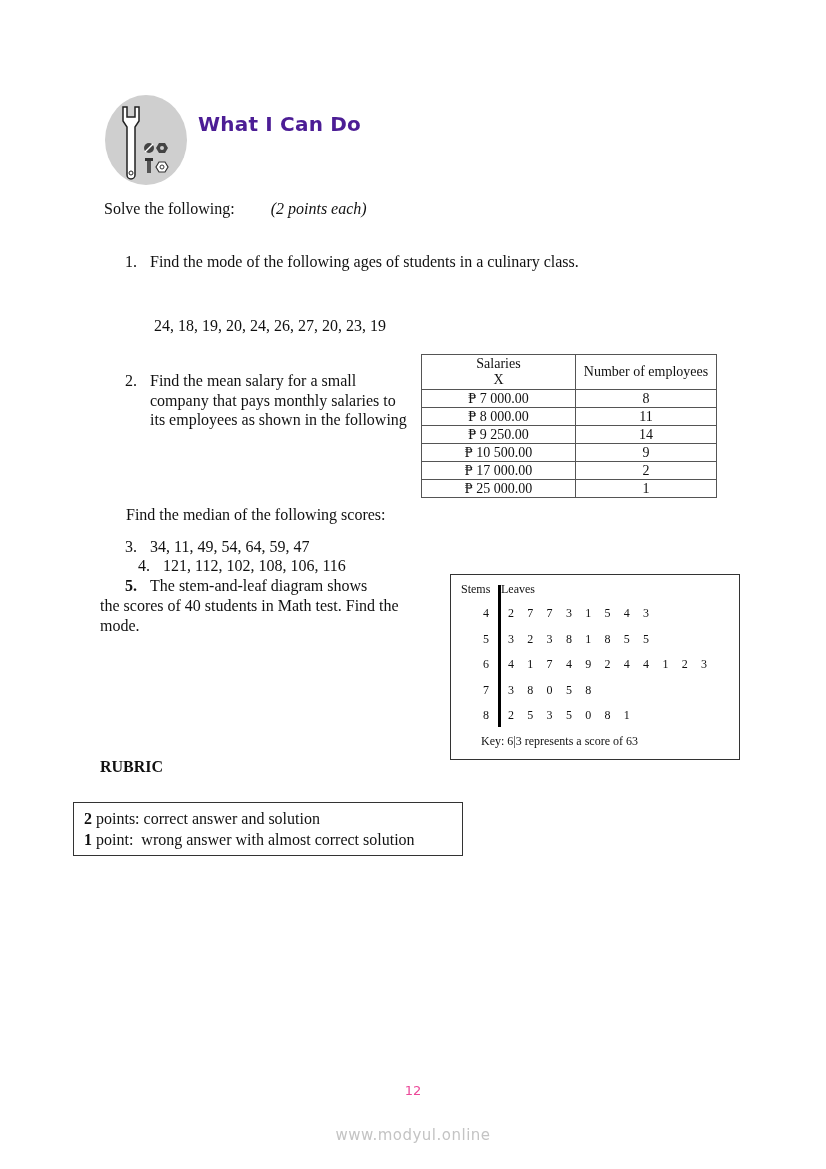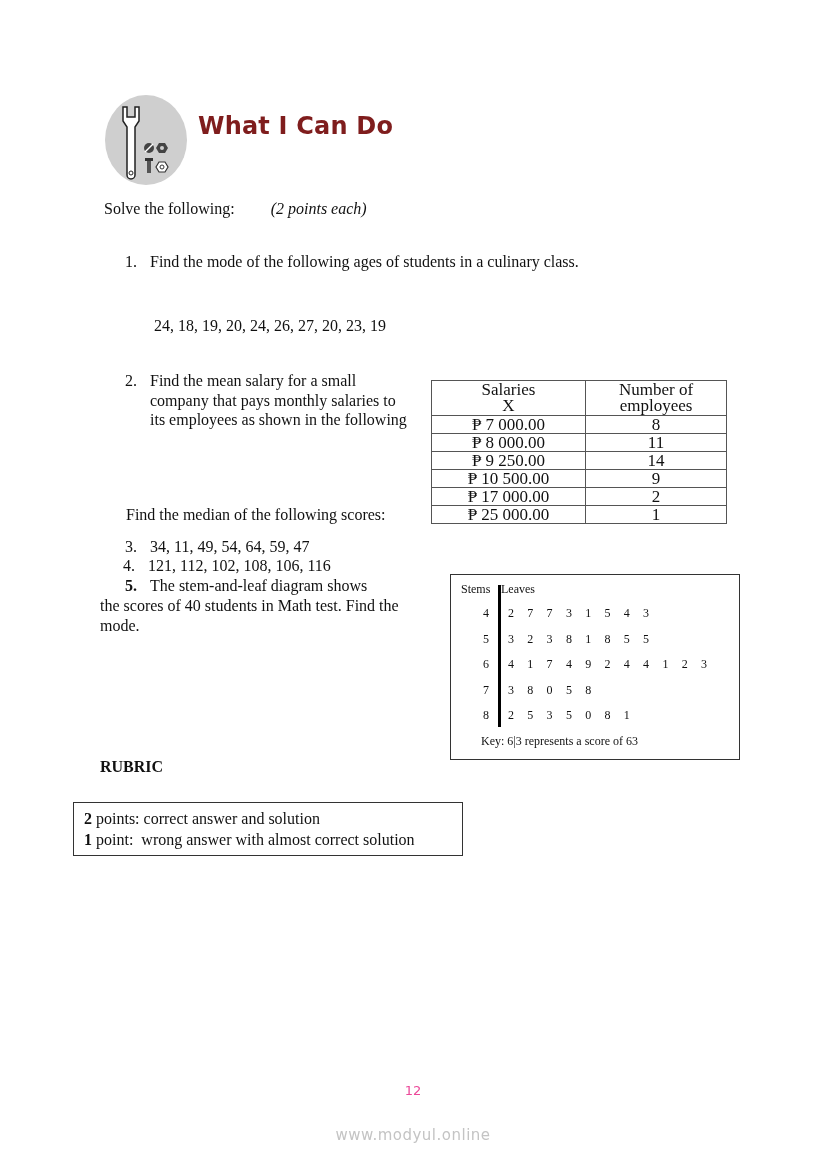--- a/index.html
+++ b/index.html
@@ -1,37 +1,37 @@
 <!DOCTYPE html>
 <html><head>
 <meta charset="utf-8">
 <style>
   html, body { margin: 0; padding: 0; background: #ffffff; }
   body { width: 826px; height: 1169px; position: relative; overflow: hidden;
          font-family: "Liberation Serif", serif; color: #111; }
   .abs { position: absolute; }
   .header-icon { left: 105px; top: 95px; width: 82px; height: 90px; border-radius: 50%; background: #cfcfcf; }
-  .header-title { left: 198px; top: 112px; font-family: "DejaVu Sans", sans-serif; font-weight: bold; font-size: 24px; color: #7f1d1d; letter-spacing: 0.2px; }
+  .header-title { left: 198px; top: 112px; font-family: "DejaVu Sans", sans-serif; font-weight: bold; font-size: 20px; color: #4c1d95; letter-spacing: 0.2px; }
   .intro { left: 104px; top: 200px; font-size: 16px; }
   .intro em { font-style: italic; margin-left: 32px; }
   .q { font-size: 16px; line-height: 19.5px; }
   .q1 { left: 125px; top: 252px; }
   .q1 .num { display: inline-block; width: 25px; }
   .q1 .vals { padding-left: 29px; margin-top: 44px; }
   .q2 { left: 125px; top: 371px; width: 300px; }
   .q2 .num { position: absolute; left: 0; top: 0; }
   .q2 .txt { padding-left: 25px; }
-  table.sal { position: absolute; left: 431px; top: 354px; border-collapse: collapse; font-size: 17px; margin-top: 26px; }
+  table.sal { position: absolute; left: 421px; top: 354px; border-collapse: collapse; font-size: 14px; }
   table.sal td, table.sal th { border: 1px solid #555; text-align: center; font-weight: normal; padding: 0; height: 17px; line-height: 17px; }
   table.sal th { height: 34px; line-height: 16px; }
   table.sal .c1 { width: 153px; }
   table.sal .c2 { width: 140px; }
   .median { left: 126px; top: 506px; font-size: 16px; }
   .q3 { left: 125px; top: 537px; }
-  .q4 { left: 123px; top: 556px; }
+  .q4 { left: 138px; top: 556px; }
   .q5 { left: 125px; top: 576px; }
   .q5b { left: 100px; top: 596px; width: 330px; }
   .numspan { display: inline-block; width: 25px; }
   .stem-box { left: 450px; top: 574px; width: 290px; height: 186px; border: 1px solid #333; box-sizing: border-box; font-size: 12px; }
   .stem-box .hdr-stems { position: absolute; left: 10px; top: 7px; }
   .stem-box .hdr-leaves { position: absolute; left: 50px; top: 7px; }
   .stem-box .vline { position: absolute; left: 47px; top: 10px; width: 3px; height: 142px; background: #000; }
   .stem-row { position: absolute; left: 0; height: 16px; }
   .stem-row .stem { position: absolute; left: 28px; width: 14px; text-align: center; }
   .stem-row .leaf { position: absolute; width: 12px; text-align: center; }

